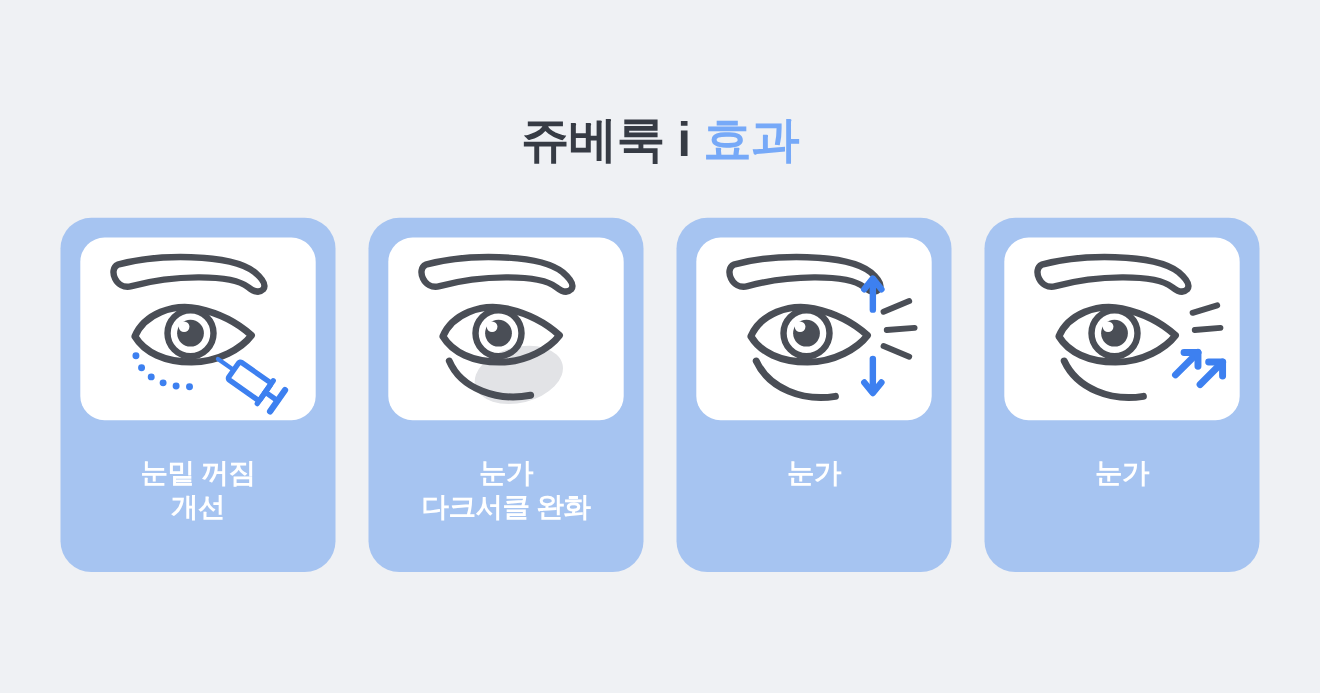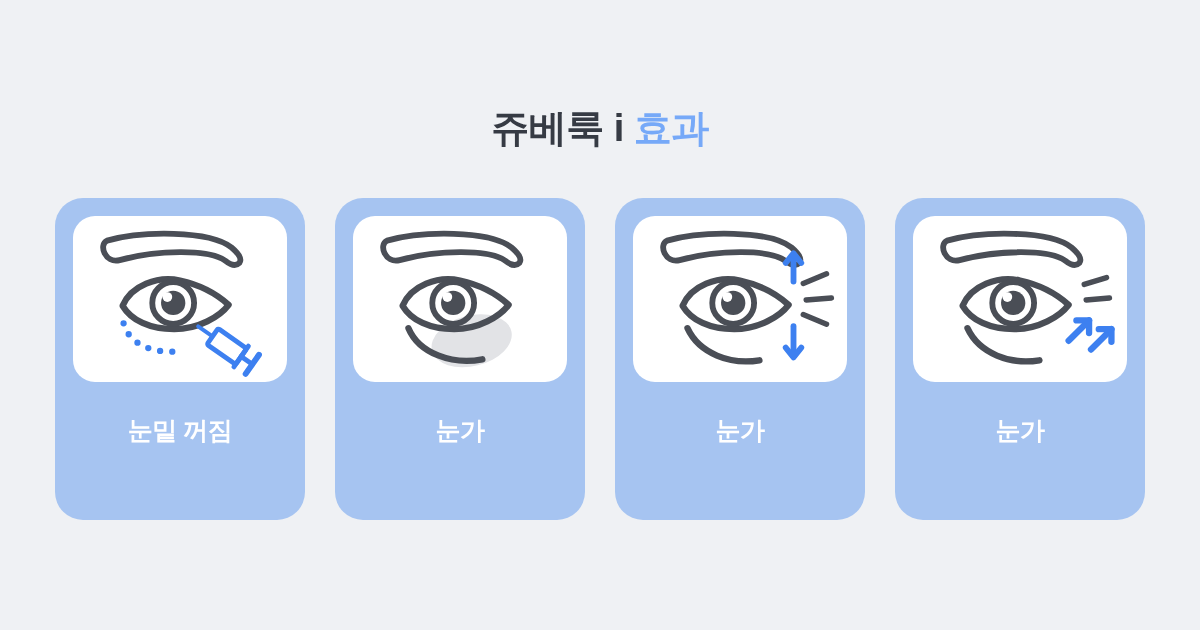--- a/index.html
+++ b/index.html
@@ -8,21 +8,21 @@
     background: #EFF1F4;
     font-family: "Liberation Sans", sans-serif;
     position: relative;
     overflow: hidden;
   }
   .title {
     position: absolute;
     top: 106px; left: 0;
     width: 100%;
     text-align: center;
-    font-size: 38px;
+    font-size: 44px;
     font-weight: 700;
     color: #363B44;
     letter-spacing: -0.5px;
     line-height: 44px;
   }
   .title .hl { color: #76A9F8; }
   .cards-row {
     position: absolute;
     top: 198px; left: 0;
     width: 100%;
@@ -87,20 +87,21 @@
             <line class="stroke-blue" stroke-width="4" x1="2" y1="0" x2="20" y2="0"></line>
             <rect x="20" y="-10" width="36" height="20" rx="2" fill="#FFFFFF" stroke="#3D80F0" stroke-width="5"></rect>
             <line class="stroke-blue" stroke-width="5" x1="56" y1="-13" x2="56" y2="13"></line>
             <line class="stroke-blue" stroke-width="5" x1="56" y1="0" x2="70" y2="0"></line>
             <line class="stroke-blue" stroke-width="6" x1="70" y1="-12" x2="70" y2="12"></line>
           </g>
         </svg>
       </div>
       <div class="label">
         <div>눈밑 꺼짐</div>
+        <div>개선</div>
       </div>
     </div>
 
     <div class="card">
       <div class="panel">
         <svg width="214" height="166" viewBox="0 0 220 170">
 
           <ellipse cx="122" cy="128" rx="42" ry="26" fill="#E2E3E6" transform="rotate(-14 122 128)"></ellipse>
 
           <path class="stroke-dark" stroke-width="6" d="M35,25 C70,15 140,14 163,32 C170,38 174,44 171,48 C167,52 162,50 157,46 C140,33 85,35 48,45 C33,49 26,29 35,25 Z"></path>
@@ -108,20 +109,21 @@
           <path class="stroke-dark" stroke-width="6.5" d="M51,92 C60,71 87,61 110,66 C133,71 149,81 160,91 C151,103 129,116 104,116 C79,116 60,107 51,92 Z"></path>
           <circle class="stroke-dark" stroke-width="6" cx="103" cy="89" r="21.5"></circle>
           <circle cx="103" cy="89" r="12.5" fill="#4A4E56"></circle>
           <circle cx="97" cy="83" r="5" fill="#FFFFFF"></circle>
 
           <path class="stroke-dark" stroke-width="6.5" d="M57,115 C68,141 102,153 133,147"></path>
         </svg>
       </div>
       <div class="label">
         <div>눈가</div>
+        <div>다크서클 완화</div>
       </div>
     </div>
 
     <div class="card">
       <div class="panel">
         <svg width="214" height="166" viewBox="0 0 220 170">
 
           <path class="stroke-dark" stroke-width="6" d="M35,25 C70,15 140,14 163,32 C170,38 174,44 171,48 C167,52 162,50 157,46 C140,33 85,35 48,45 C33,49 26,29 35,25 Z"></path>
 
           <path class="stroke-dark" stroke-width="6.5" d="M51,92 C60,71 87,61 110,66 C133,71 149,81 160,91 C151,103 129,116 104,116 C79,116 60,107 51,92 Z"></path>

